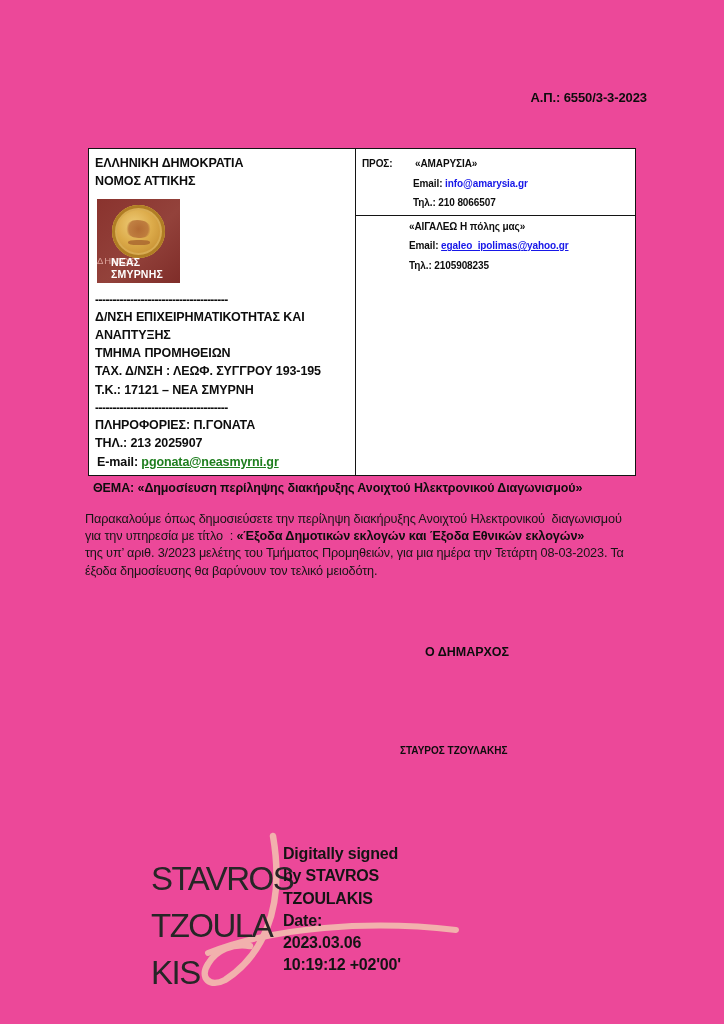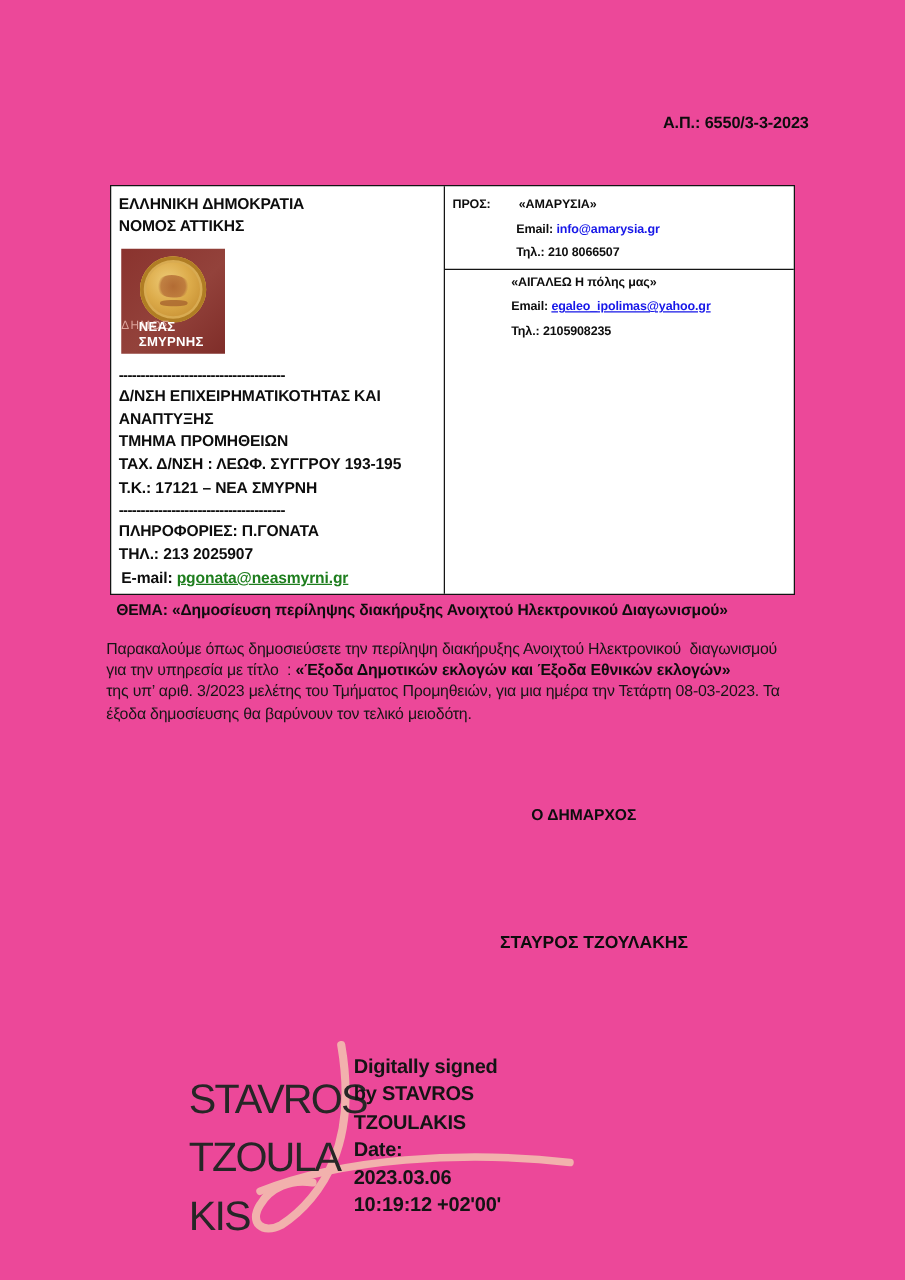--- a/index.html
+++ b/index.html
@@ -96,21 +96,21 @@
   .body-line { white-space:pre-wrap; }
   .body-line b { letter-spacing:-0.1px; color:#0d0d0d; }
 
   
   .mayor-title {
     position:absolute; left:425px; top:645px; width:160px;
     font-size:12.5px; font-weight:bold; color:#0d0d0d;
   }
   .mayor-name {
     position:absolute; left:400px; top:745px; width:220px;
-    font-size:14px; font-weight:bold; color:#0d0d0d;
+    font-size:10px; font-weight:bold; color:#0d0d0d;
   }
 
   
   .signature { position:absolute; left:138px; top:826px; width:345px; height:175px; }
   .sig-swoosh { position:absolute; left:0; top:0; width:345px; height:175px; }
   .sig-big {
     position:absolute; left:13px; top:29px;
     font-size:33px; line-height:47px; letter-spacing:-1.5px;
     font-weight:normal; color:#262626;
   }

